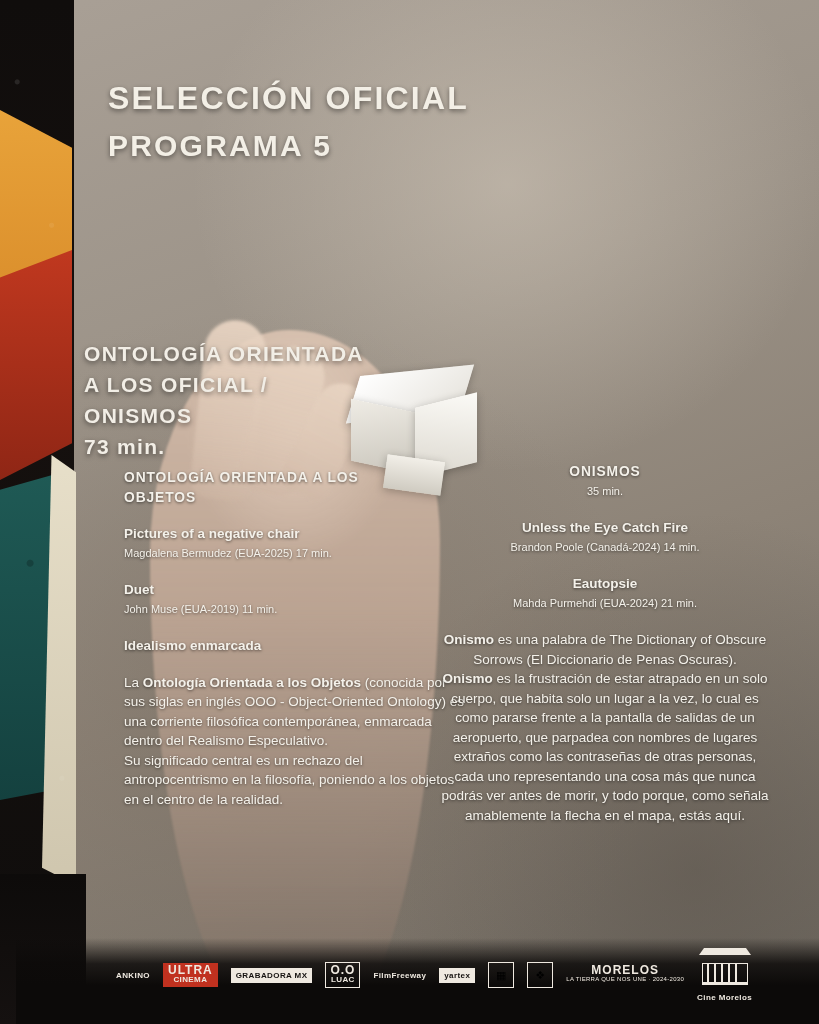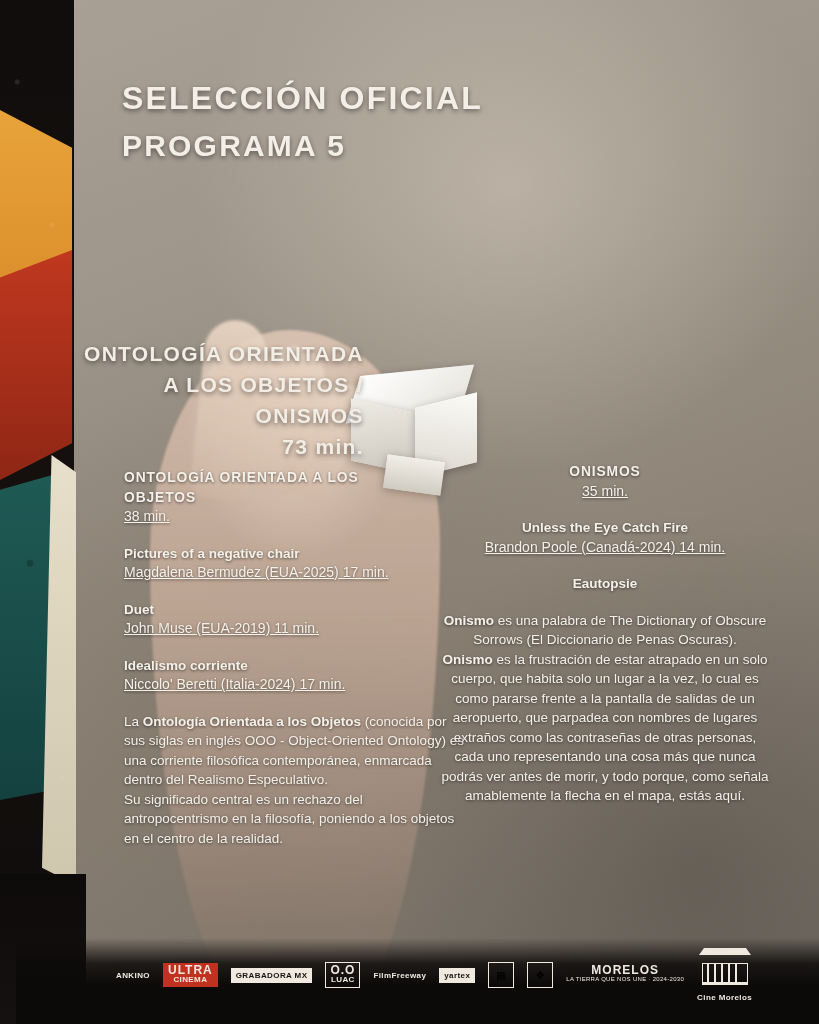--- a/index.html
+++ b/index.html
@@ -107,56 +107,55 @@
       radial-gradient(circle at 72% 76%, rgba(255,255,255,0.06) 0 2px, transparent 3px);
   }
   .strip-bottom {
     position: absolute; left:0; bottom:0; width: 86px; height: 150px;
     background: linear-gradient(180deg,#0d0b0a,#151110);
   }
 
   
   .headline {
     position: absolute;
-    left: 122px;
+    left: 108px;
     top: 78px;
     color: #f3efe6;
     font-weight: bold;
     letter-spacing: 2.2px;
     text-shadow: 0 2px 5px rgba(0,0,0,0.45);
   }
   .headline .l1 { font-size: 32px; line-height: 40px; }
   .headline .l2 { font-size: 30px; line-height: 40px; margin-top: 8px; }
 
   .block-title {
     position: absolute;
     left: 84px;
     top: 338px;
     color: #f2eee6;
     font-weight: bold;
     font-size: 21px;
     line-height: 31px;
     letter-spacing: 1.3px;
     text-shadow: 0 2px 5px rgba(0,0,0,0.5);
-    text-align: right;
   }
 
   .col {
     position: absolute;
     color: #f4f1ea;
     text-shadow: 0 1px 3px rgba(0,0,0,0.55);
     font-size: 13.5px;
     line-height: 19.5px;
   }
   .col-left { left: 82px; top: 468px; width: 345px; text-align: left; margin-left: 42px; }
   .col-right { left: 440px; top: 462px; width: 330px; text-align: center; }
 
   .sec-head { font-weight: bold; font-size: 13.8px; letter-spacing: 0.6px; }
   .sec-head.caps { letter-spacing: 0.9px; }
-  .sub { font-size: 14px; text-decoration: underline; }
+  .sub { font-size: 11px; }
   .gap { height: 17px; }
   .film-title { font-weight: bold; }
   .para { margin-top: 0; }
   .b { font-weight: bold; }
 
   
   .footer {
     position: absolute;
     left: 16px; bottom: 0;
     width: 819px; height: 86px;
@@ -231,57 +230,56 @@
     <div class="strip-bottom"></div>
   </div>
 
   <div class="headline">
     <div class="l1">SELECCIÓN OFICIAL</div>
     <div class="l2">PROGRAMA 5</div>
   </div>
 
   <div class="block-title">
     <div>ONTOLOGÍA ORIENTADA</div>
-    <div>A LOS OBJETOS /</div>
+    <div>A LOS OFICIAL /</div>
     <div>ONISMOS</div>
     <div>73 min.</div>
   </div>
 
   <div class="col col-left">
     <div class="sec-head caps">ONTOLOGÍA ORIENTADA A LOS</div>
     <div class="sec-head caps">OBJETOS</div>
-    <div class="sub">38 min.</div>
 
     <div class="gap"></div>
     <div class="film-title">Pictures of a negative chair</div>
     <div class="sub">Magdalena Bermudez (EUA-2025) 17 min.</div>
 
     <div class="gap"></div>
     <div class="film-title">Duet</div>
     <div class="sub">John Muse (EUA-2019) 11 min.</div>
 
     <div class="gap"></div>
-    <div class="film-title">Idealismo corriente</div>
-    <div class="sub">Niccolo' Beretti (Italia-2024) 17 min.</div>
+    <div class="film-title">Idealismo enmarcada</div>
 
     <div class="gap"></div>
     <div class="para"><span>La </span><span class="b">Ontología Orientada a los Objetos</span><span> (conocida por sus siglas en inglés OOO - Object-Oriented Ontology) es una corriente filosófica contemporánea, enmarcada dentro del Realismo Especulativo.</span></div>
     <div class="para">Su significado central es un rechazo del antropocentrismo en la filosofía, poniendo a los objetos en el centro de la realidad.</div>
   </div>
 
   <div class="col col-right">
     <div class="sec-head caps">ONISMOS</div>
     <div class="sub">35 min.</div>
 
     <div class="gap"></div>
     <div class="film-title">Unless the Eye Catch Fire</div>
     <div class="sub">Brandon Poole (Canadá-2024) 14 min.</div>
 
     <div class="gap"></div>
     <div class="film-title">Eautopsie</div>
+    <div class="sub">Mahda Purmehdi (EUA-2024) 21 min.</div>
 
     <div class="gap"></div>
     <div class="para"><span class="b">Onismo</span><span> es una palabra de The Dictionary of Obscure Sorrows (El Diccionario de Penas Oscuras).</span></div>
     <div class="para"><span class="b">Onismo</span><span> es la frustración de estar atrapado en un solo cuerpo, que habita solo un lugar a la vez, lo cual es como pararse frente a la pantalla de salidas de un aeropuerto, que parpadea con nombres de lugares extraños como las contraseñas de otras personas, cada uno representando una cosa más que nunca podrás ver antes de morir, y todo porque, como señala amablemente la flecha en el mapa, estás aquí.</span></div>
   </div>
 
   <div class="footer">
     <div class="logos">
       <div class="logo">ANKINO</div>
       <div class="logo red">

